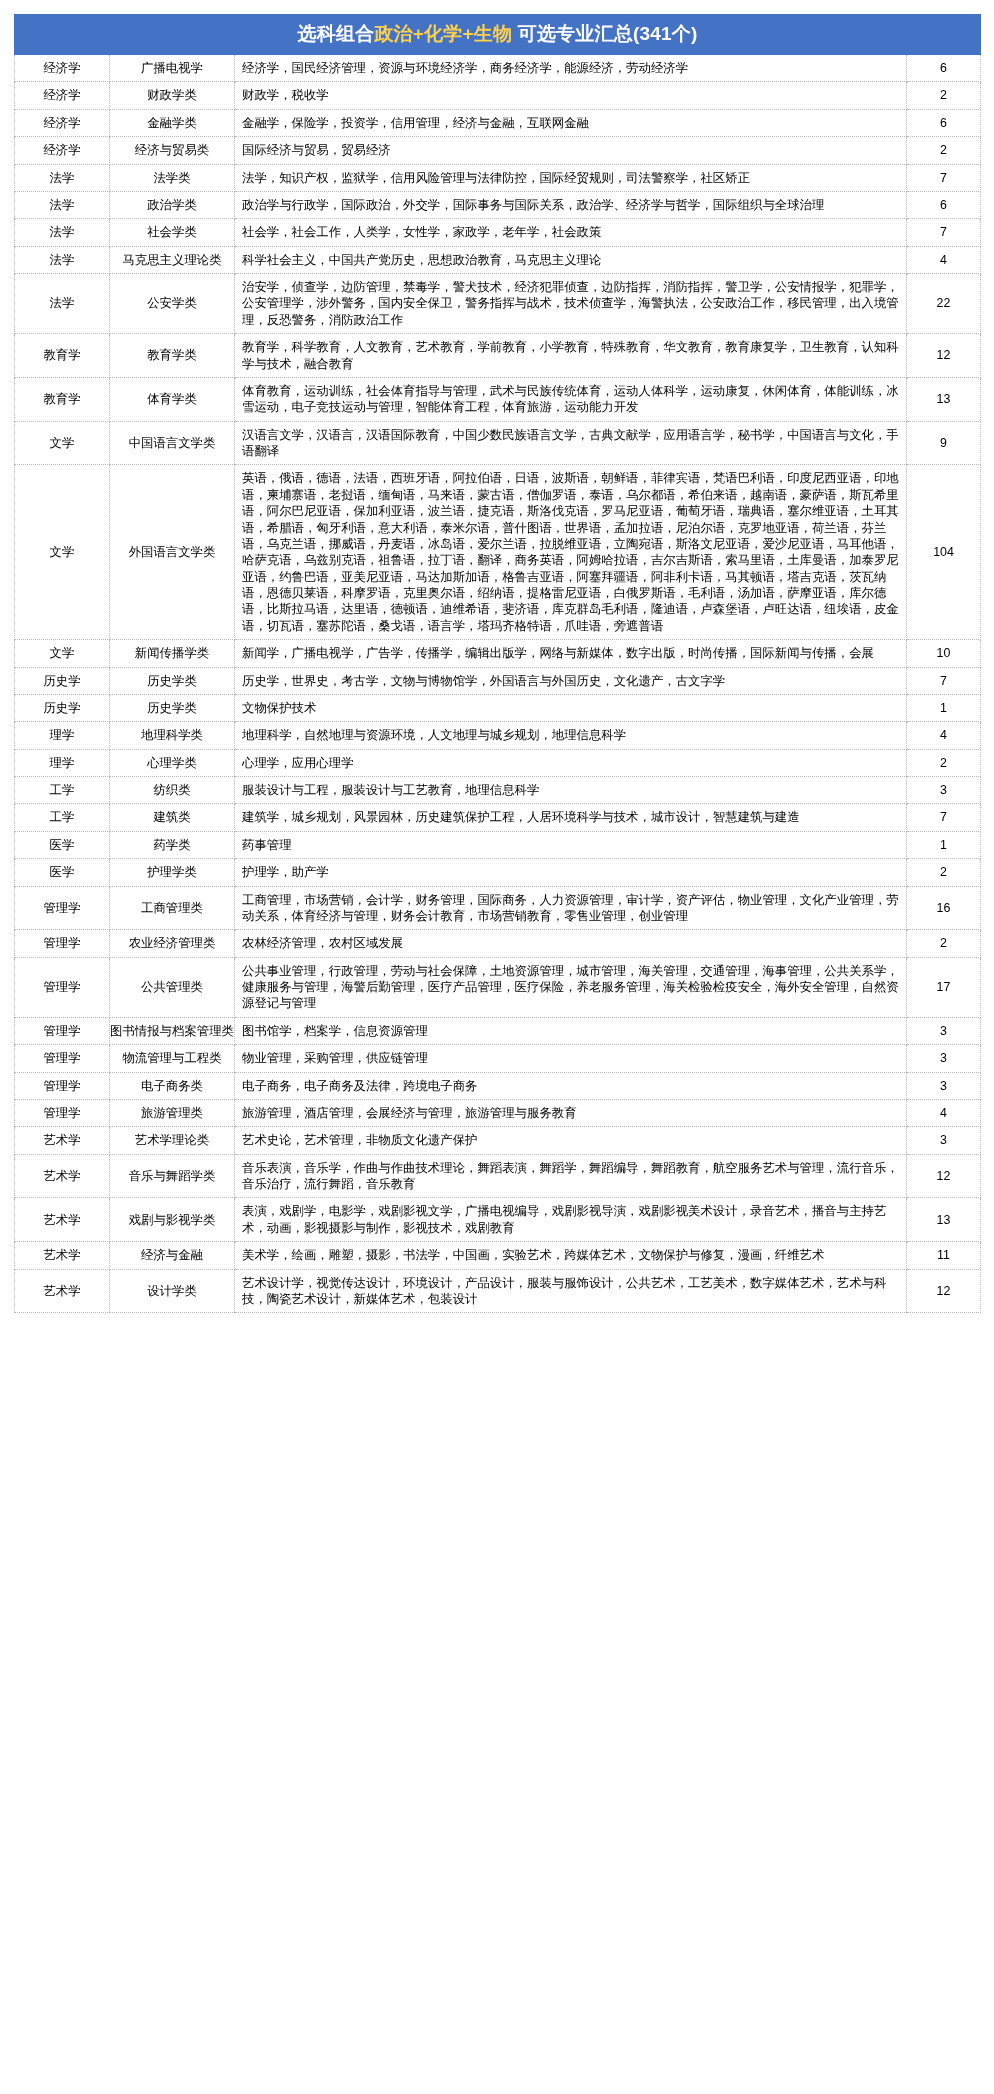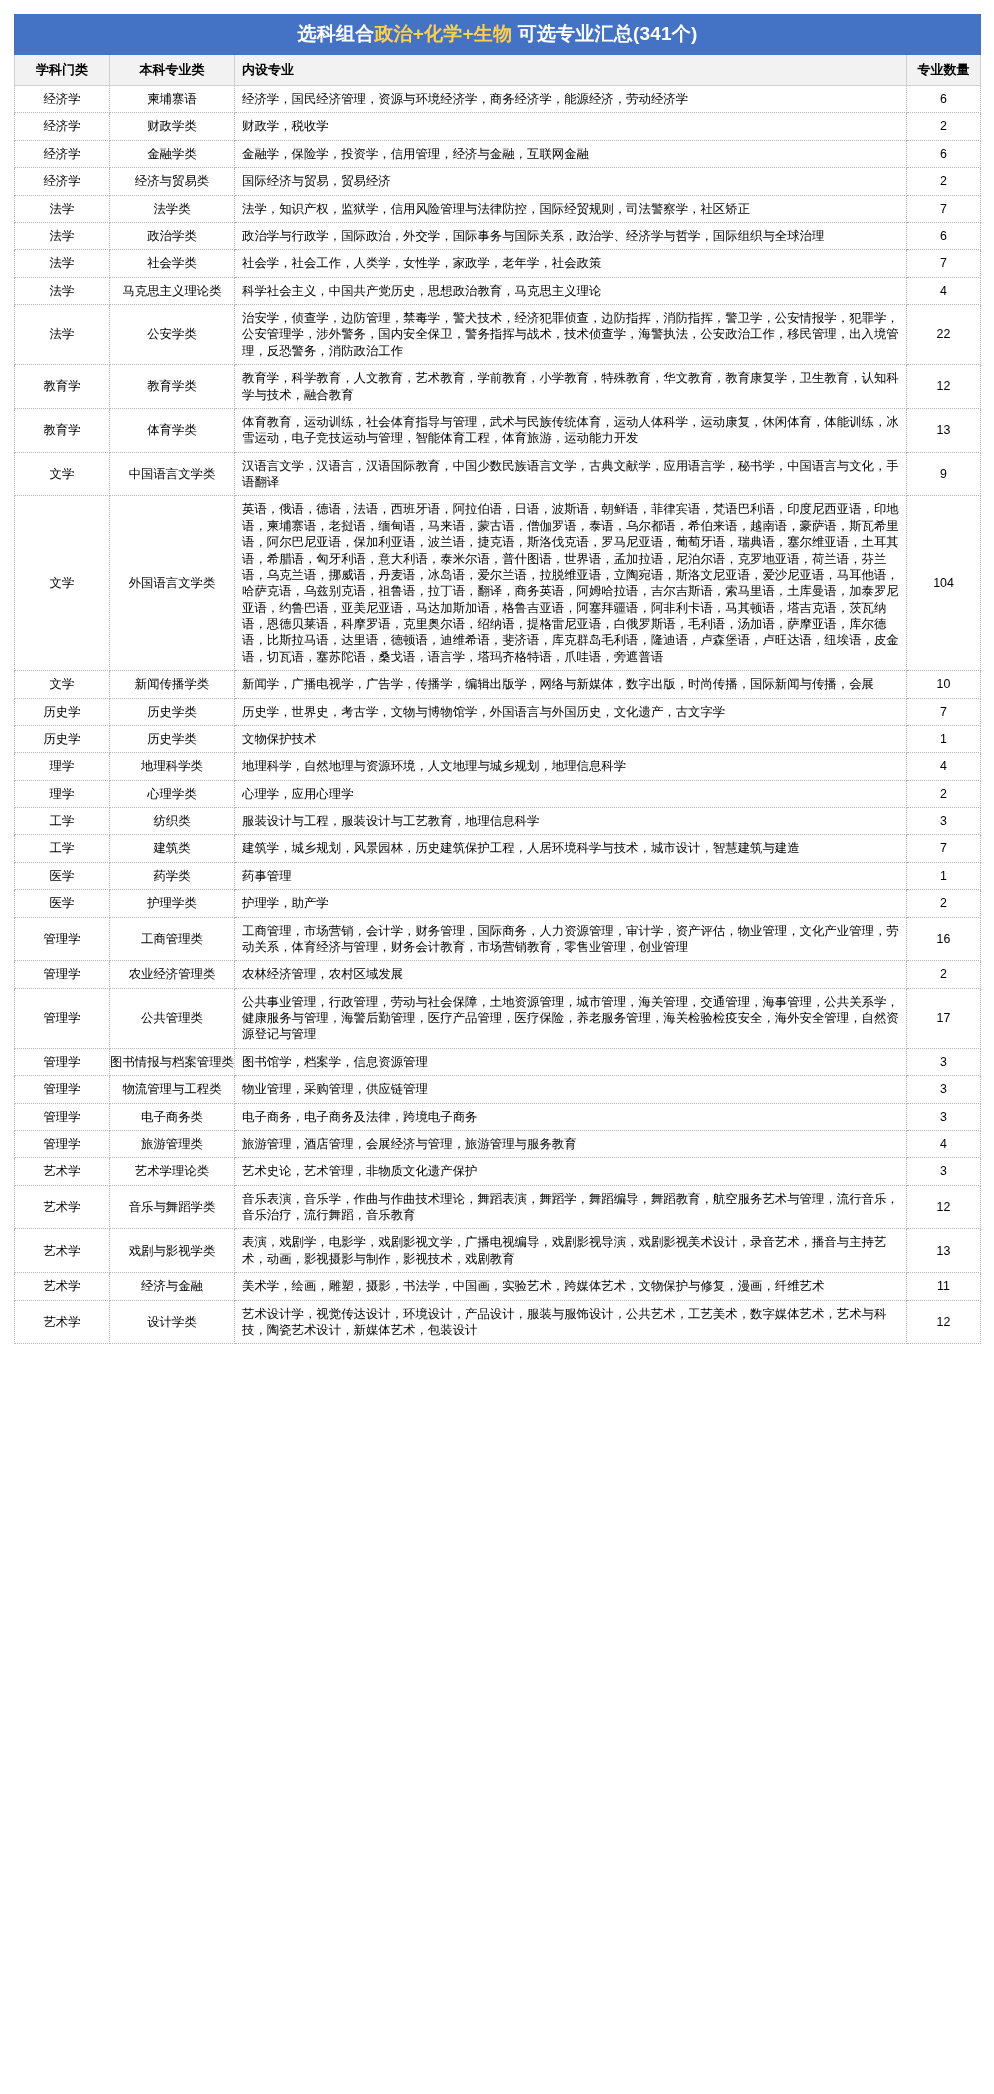--- a/index.html
+++ b/index.html
@@ -91,29 +91,23 @@
         <col style="width:125px">
         <col style="width:672px">
         <col style="width:74px">
     </colgroup>
     <tbody id="table-body">
       <tr class="title-row">
         <td colspan="4" style="background: rgb(68, 114, 196); border-color: rgb(68, 114, 196);">
           <span class="title-text"><span>选科组合</span><span class="hl" style="color: rgb(255, 208, 75);">政治+化学+生物</span><span> 可选专业汇总(341个)</span></span>
         </td>
       </tr>
-      <tr class="head-row">
-        <td class="c-cat">学科门类</td>
-        <td class="c-major">本科专业类</td>
-        <td class="c-list">内设专业</td>
-        <td class="c-num">专业数量</td>
-      </tr>
         <tr class="data-row">
           <td class="c-cat">经济学</td>
-          <td class="c-major">柬埔寨语</td>
+          <td class="c-major">广播电视学</td>
           <td class="c-list">经济学，国民经济管理，资源与环境经济学，商务经济学，能源经济，劳动经济学</td>
           <td class="c-num">6</td>
         </tr>
         <tr class="data-row">
           <td class="c-cat">经济学</td>
           <td class="c-major">财政学类</td>
           <td class="c-list">财政学，税收学</td>
           <td class="c-num">2</td>
         </tr>
         <tr class="data-row">

